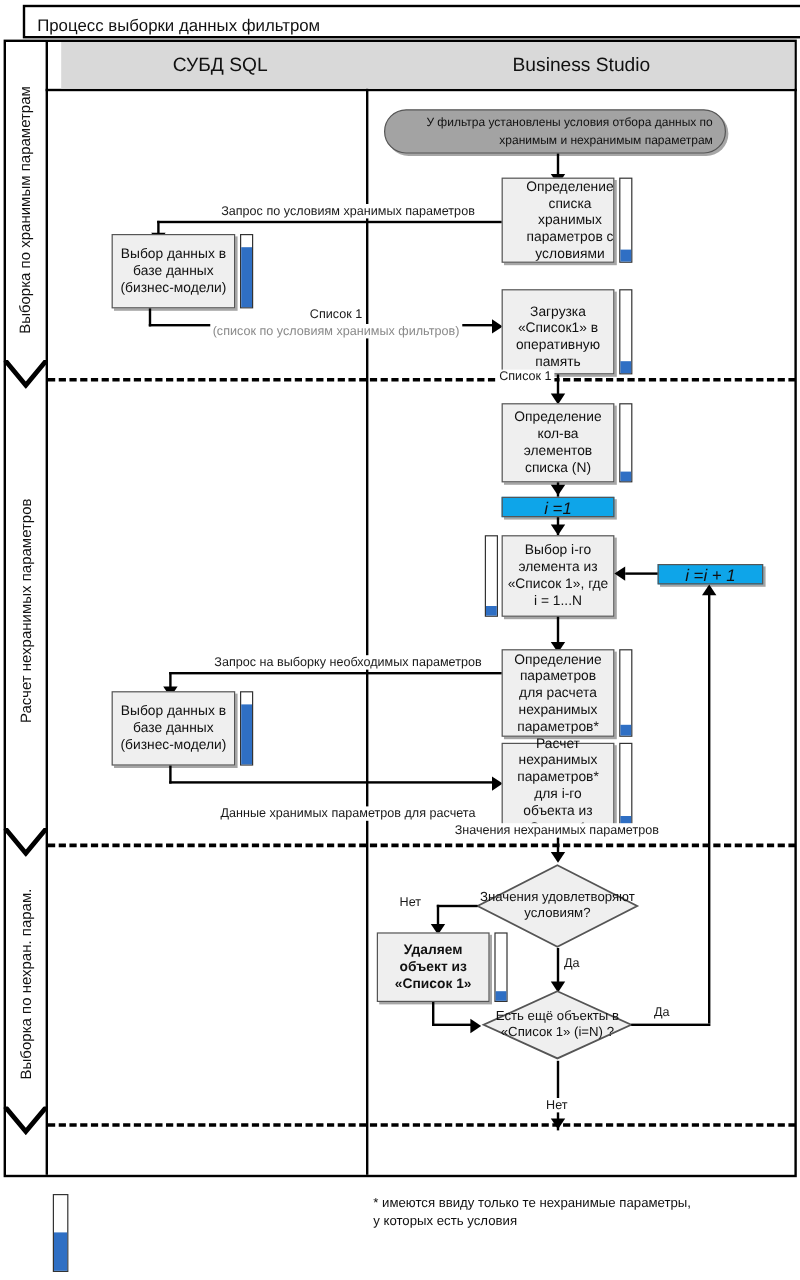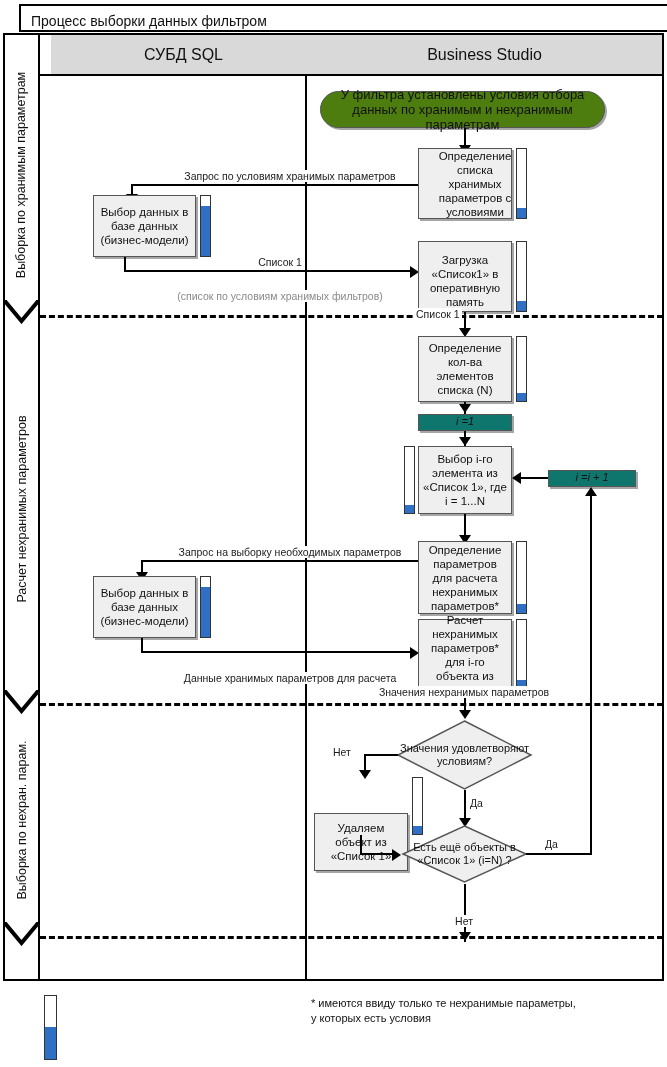--- a/index.html
+++ b/index.html
@@ -41,31 +41,31 @@
   
   .dash{position:absolute;height:0;border-top:3px dashed #000;}
 
   
   .proc{position:absolute;box-sizing:border-box;background:#efefef;
         border:1.5px solid #555;
         box-shadow:2px 2px 0 rgba(0,0,0,.35);
         display:flex;align-items:center;justify-content:center;text-align:center;
         font-size:11.5px;line-height:14px;color:#111;padding:2px 4px;}
 
-  .term{position:absolute;box-sizing:border-box;background:#4d7c0f;
+  .term{position:absolute;box-sizing:border-box;background:#a3a3a3;
         border:1.5px solid #555;border-radius:40px;
         box-shadow:2px 2px 0 rgba(0,0,0,.35);
-        display:flex;align-items:center;justify-content:center;text-align:center;
-        font-size:13px;line-height:15px;color:#111;padding:2px 10px;}
-
-  .assign{position:absolute;box-sizing:border-box;background:#0f766e;
+        display:flex;align-items:center;justify-content:center;text-align:right;
+        font-size:10px;line-height:15px;color:#111;padding:2px 10px;}
+
+  .assign{position:absolute;box-sizing:border-box;background:#0ea5e9;
         border:1.5px solid #555;
         box-shadow:2px 2px 0 rgba(0,0,0,.35);
         display:flex;justify-content:center;text-align:center;
-        font-size:11px;color:#111;}
+        font-size:14px;color:#111;}
 
   .diamond{position:absolute;}
   .diamond .dshape{position:absolute;left:0;top:0;width:100%;height:100%;}
   .diamond .dtxt{position:absolute;left:0;top:0;width:100%;height:100%;
         display:flex;align-items:center;justify-content:center;text-align:center;
         font-size:11px;line-height:13px;color:#111;}
 
   
   .tbar{position:absolute;box-sizing:border-box;border:1px solid #333;background:#fff;}
   .tbar i{position:absolute;left:0;bottom:0;width:100%;background:#2f6fc4;display:block;}
@@ -166,21 +166,21 @@
     <span>Выбор данных в базе данных (бизнес-модели)</span>
   </div>
   <div class="tbar" style="left:200px;top:195px;width:11px;height:62px;">
     <i style="height:50px;"></i>
   </div>
 
   <div class="ln lnv" style="left:124px;top:257px;height:15px;"></div>
   <div class="ln lnh" style="left:124px;top:270px;width:288px;"></div>
   <div class="arw arw-r" style="left:410px;top:266px;"></div>
   <div class="elab c" style="left:280px;top:256px;">Список 1</div>
-  <div class="elab c grey" style="left:280px;top:290px;">(список по условиям хранимых фильтров)</div>
+  <div class="elab c grey" style="left:280px;top:270px;">(список по условиям хранимых фильтров)</div>
 
   <div class="proc" style="left:418px;top:241px;width:94px;height:71px;align-items:flex-end;">
     <span>Загрузка «Список1» в оперативную память</span>
   </div>
   <div class="tbar" style="left:516px;top:241px;width:11px;height:71px;">
     <i style="height:10px;"></i>
   </div>
 
   <div class="ln lnv" style="left:464px;top:312px;height:22px;"></div>
   <div class="arw arw-d" style="left:459px;top:328px;"></div>
@@ -261,21 +261,21 @@
     <div class="dtxt">
         <span>Значения удовлетворяют условиям?</span>
       </div>
   </div>
 
   <div class="ln lnh" style="left:364px;top:754px;width:34px;"></div>
   <div class="ln lnv" style="left:364px;top:754px;height:22px;"></div>
   <div class="arw arw-d" style="left:359px;top:770px;"></div>
   <div class="elab" style="left:331px;top:746px;">Нет</div>
 
-  <div class="proc" style="left:314px;top:813px;width:94px;height:58px;">
+  <div class="proc" style="left:314px;top:777px;width:94px;height:58px;font-weight:bold;">
     <span>Удаляем объект из «Список 1»</span>
   </div>
   <div class="tbar" style="left:412px;top:777px;width:11px;height:58px;">
     <i style="height:8px;"></i>
   </div>
 
   <div class="ln lnv" style="left:360px;top:835px;height:20px;"></div>
   <div class="ln lnh" style="left:360px;top:853px;width:34px;"></div>
   <div class="arw arw-r" style="left:392px;top:849px;"></div>
 

